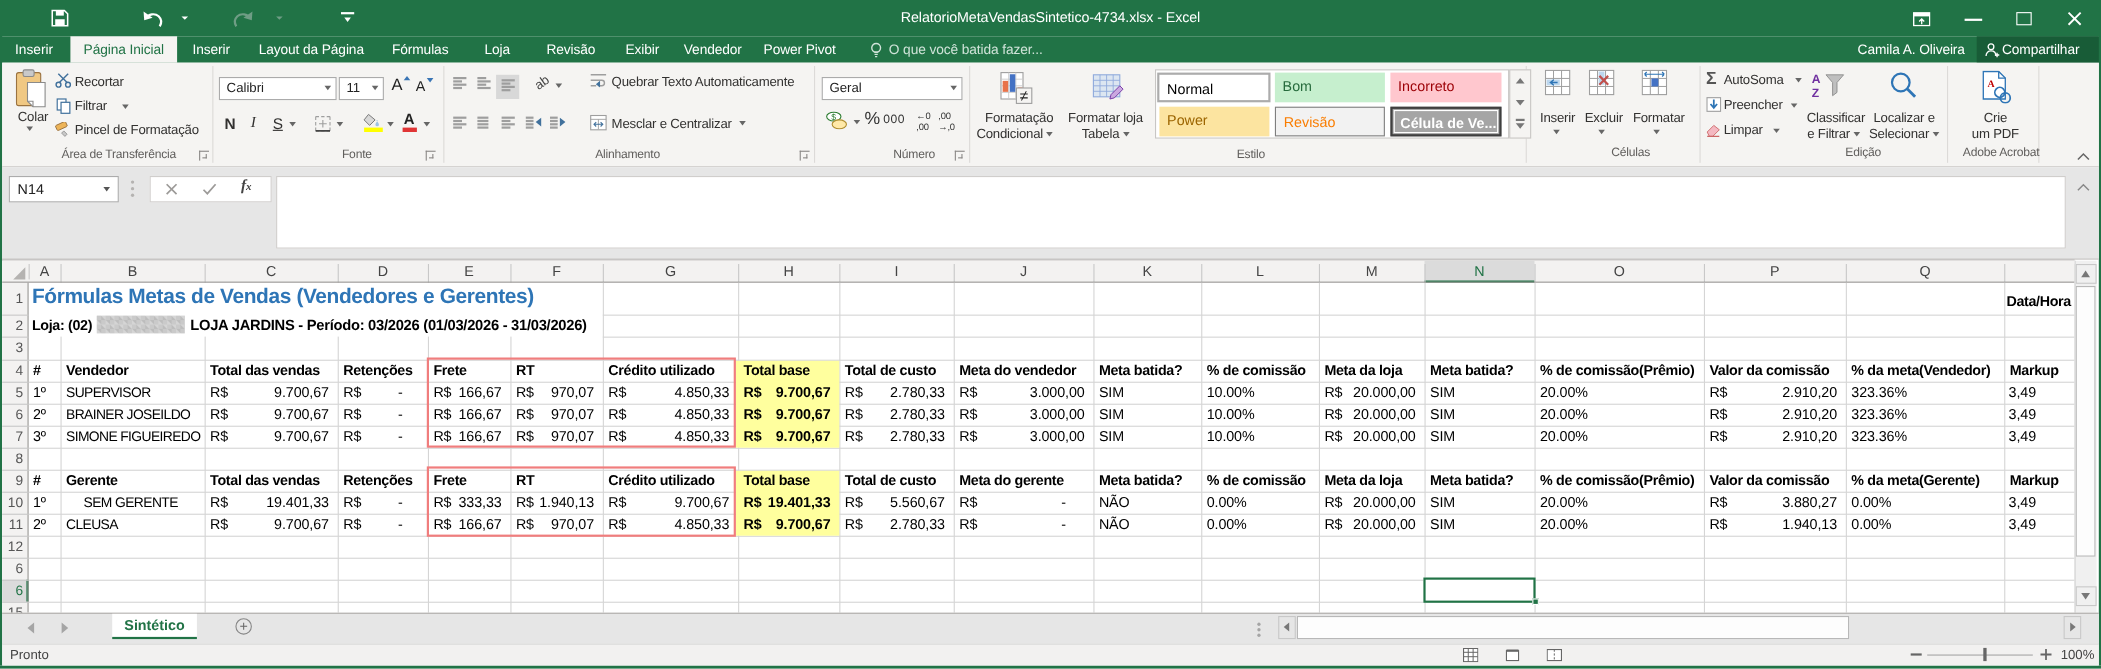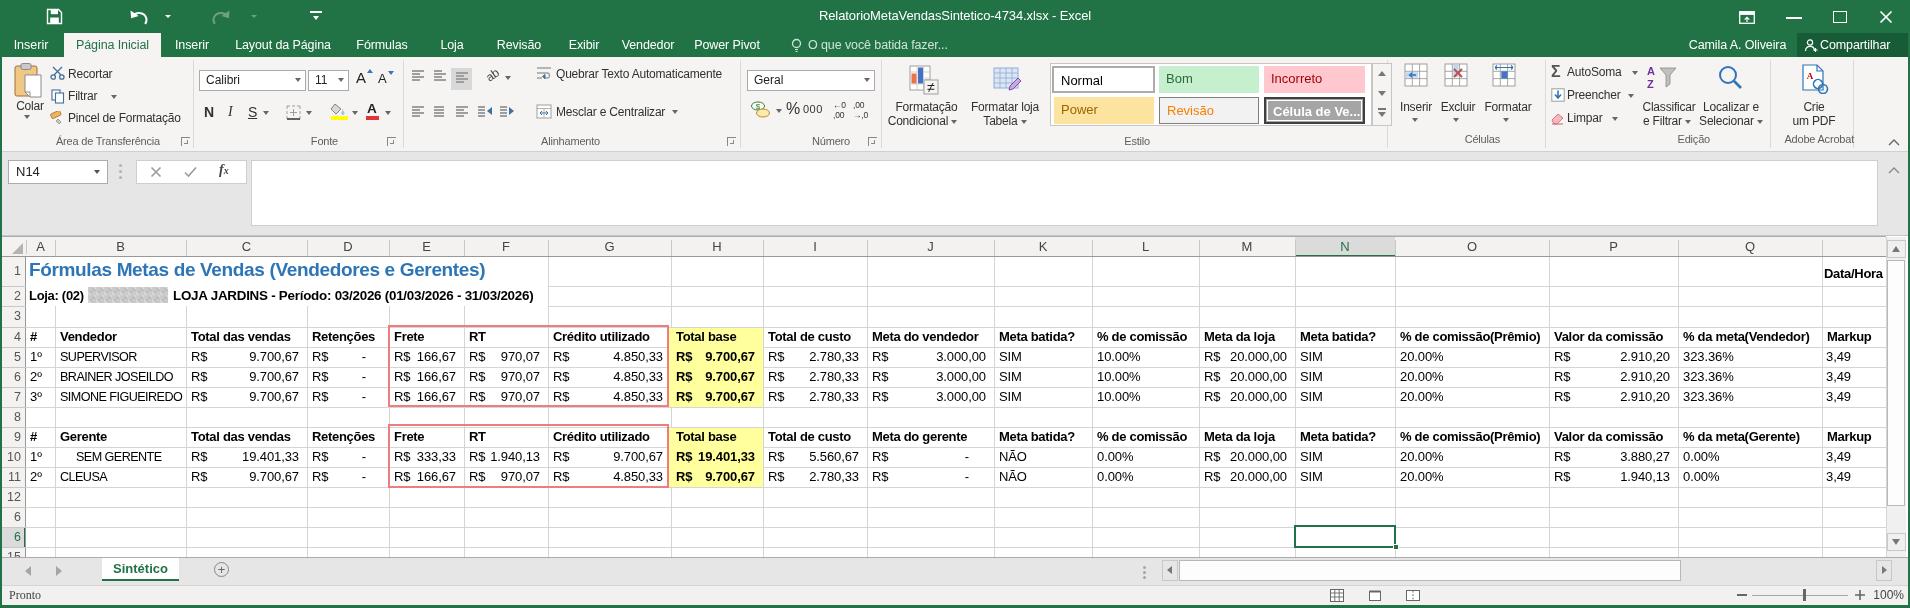--- a/index.html
+++ b/index.html
@@ -776,21 +776,21 @@
 <div class="a" style="left:56px;top:566px;width:0;height:0;border-top:5px solid transparent;border-bottom:5px solid transparent;border-left:6px solid #a5a5a5;"></div>
 <div class="a" style="left:102px;top:558px;width:77px;height:23px;background:#fff;border-bottom:2px solid #217346;font-size:13px;font-weight:bold;color:#217346;text-align:center;line-height:22px;">Sintético</div>
 <div class="a" style="left:214px;top:562px;width:15px;height:15px;border:1px solid #878787;border-radius:50%;color:#666;font-size:13px;line-height:14px;text-align:center;">+</div>
 <div class="a" style="left:1143px;top:566px;width:3px;height:3px;background:#a5a5a5;border-radius:50%;box-shadow:0 5px 0 #a5a5a5,0 10px 0 #a5a5a5;"></div>
 <div class="a" style="left:1162px;top:560px;width:16px;height:21px;background:#e6e6e6;border:1px solid #c8c8c8;"></div>
 <div class="a" style="left:1167px;top:566px;width:0;height:0;border-top:4.5px solid transparent;border-bottom:4.5px solid transparent;border-right:5.5px solid #777;"></div>
 <div class="a" style="left:1179px;top:560px;width:502px;height:21px;background:#fdfdfd;border:1px solid #b8b8b8;"></div>
 <div class="a" style="left:1876px;top:560px;width:16px;height:21px;background:#e6e6e6;border:1px solid #c8c8c8;"></div>
 <div class="a" style="left:1882px;top:566px;width:0;height:0;border-top:4.5px solid transparent;border-bottom:4.5px solid transparent;border-left:5.5px solid #777;"></div>
 <div class="a" style="left:2px;top:585px;width:1906px;height:20px;background:#f2f1f0;border-top:1px solid #d5d5d5;"></div>
-<div class="a" style="left:9px;top:588px;font-size:12px;color:#444;font-family:Liberation Serif, serif;">Pronto</div>
+<div class="a" style="left:9px;top:588px;font-size:12px;color:#444;">Pronto</div>
 <svg class="ic" style="left:1330px;top:589px;" width="14" height="13" viewBox="0 0 14 13">
 <rect x="0.5" y="0.5" width="13" height="12" fill="#fff" stroke="#666"></rect>
 <path d="M0.5 4 h13 M0.5 8 h13 M4.8 0.5 v12 M9.2 0.5 v12" stroke="#666" stroke-width="0.9"></path>
   </svg>
 <svg class="ic" style="left:1368px;top:589px;" width="14" height="13" viewBox="0 0 14 13">
 <rect x="1.5" y="2.5" width="11" height="9" fill="#fff" stroke="#666"></rect>
 <path d="M1.5 2.5 h11" stroke="#666" stroke-width="2"></path>
   </svg>
 <svg class="ic" style="left:1406px;top:589px;" width="14" height="13" viewBox="0 0 14 13">
 <rect x="0.5" y="1.5" width="13" height="10" fill="#fff" stroke="#666"></rect>

